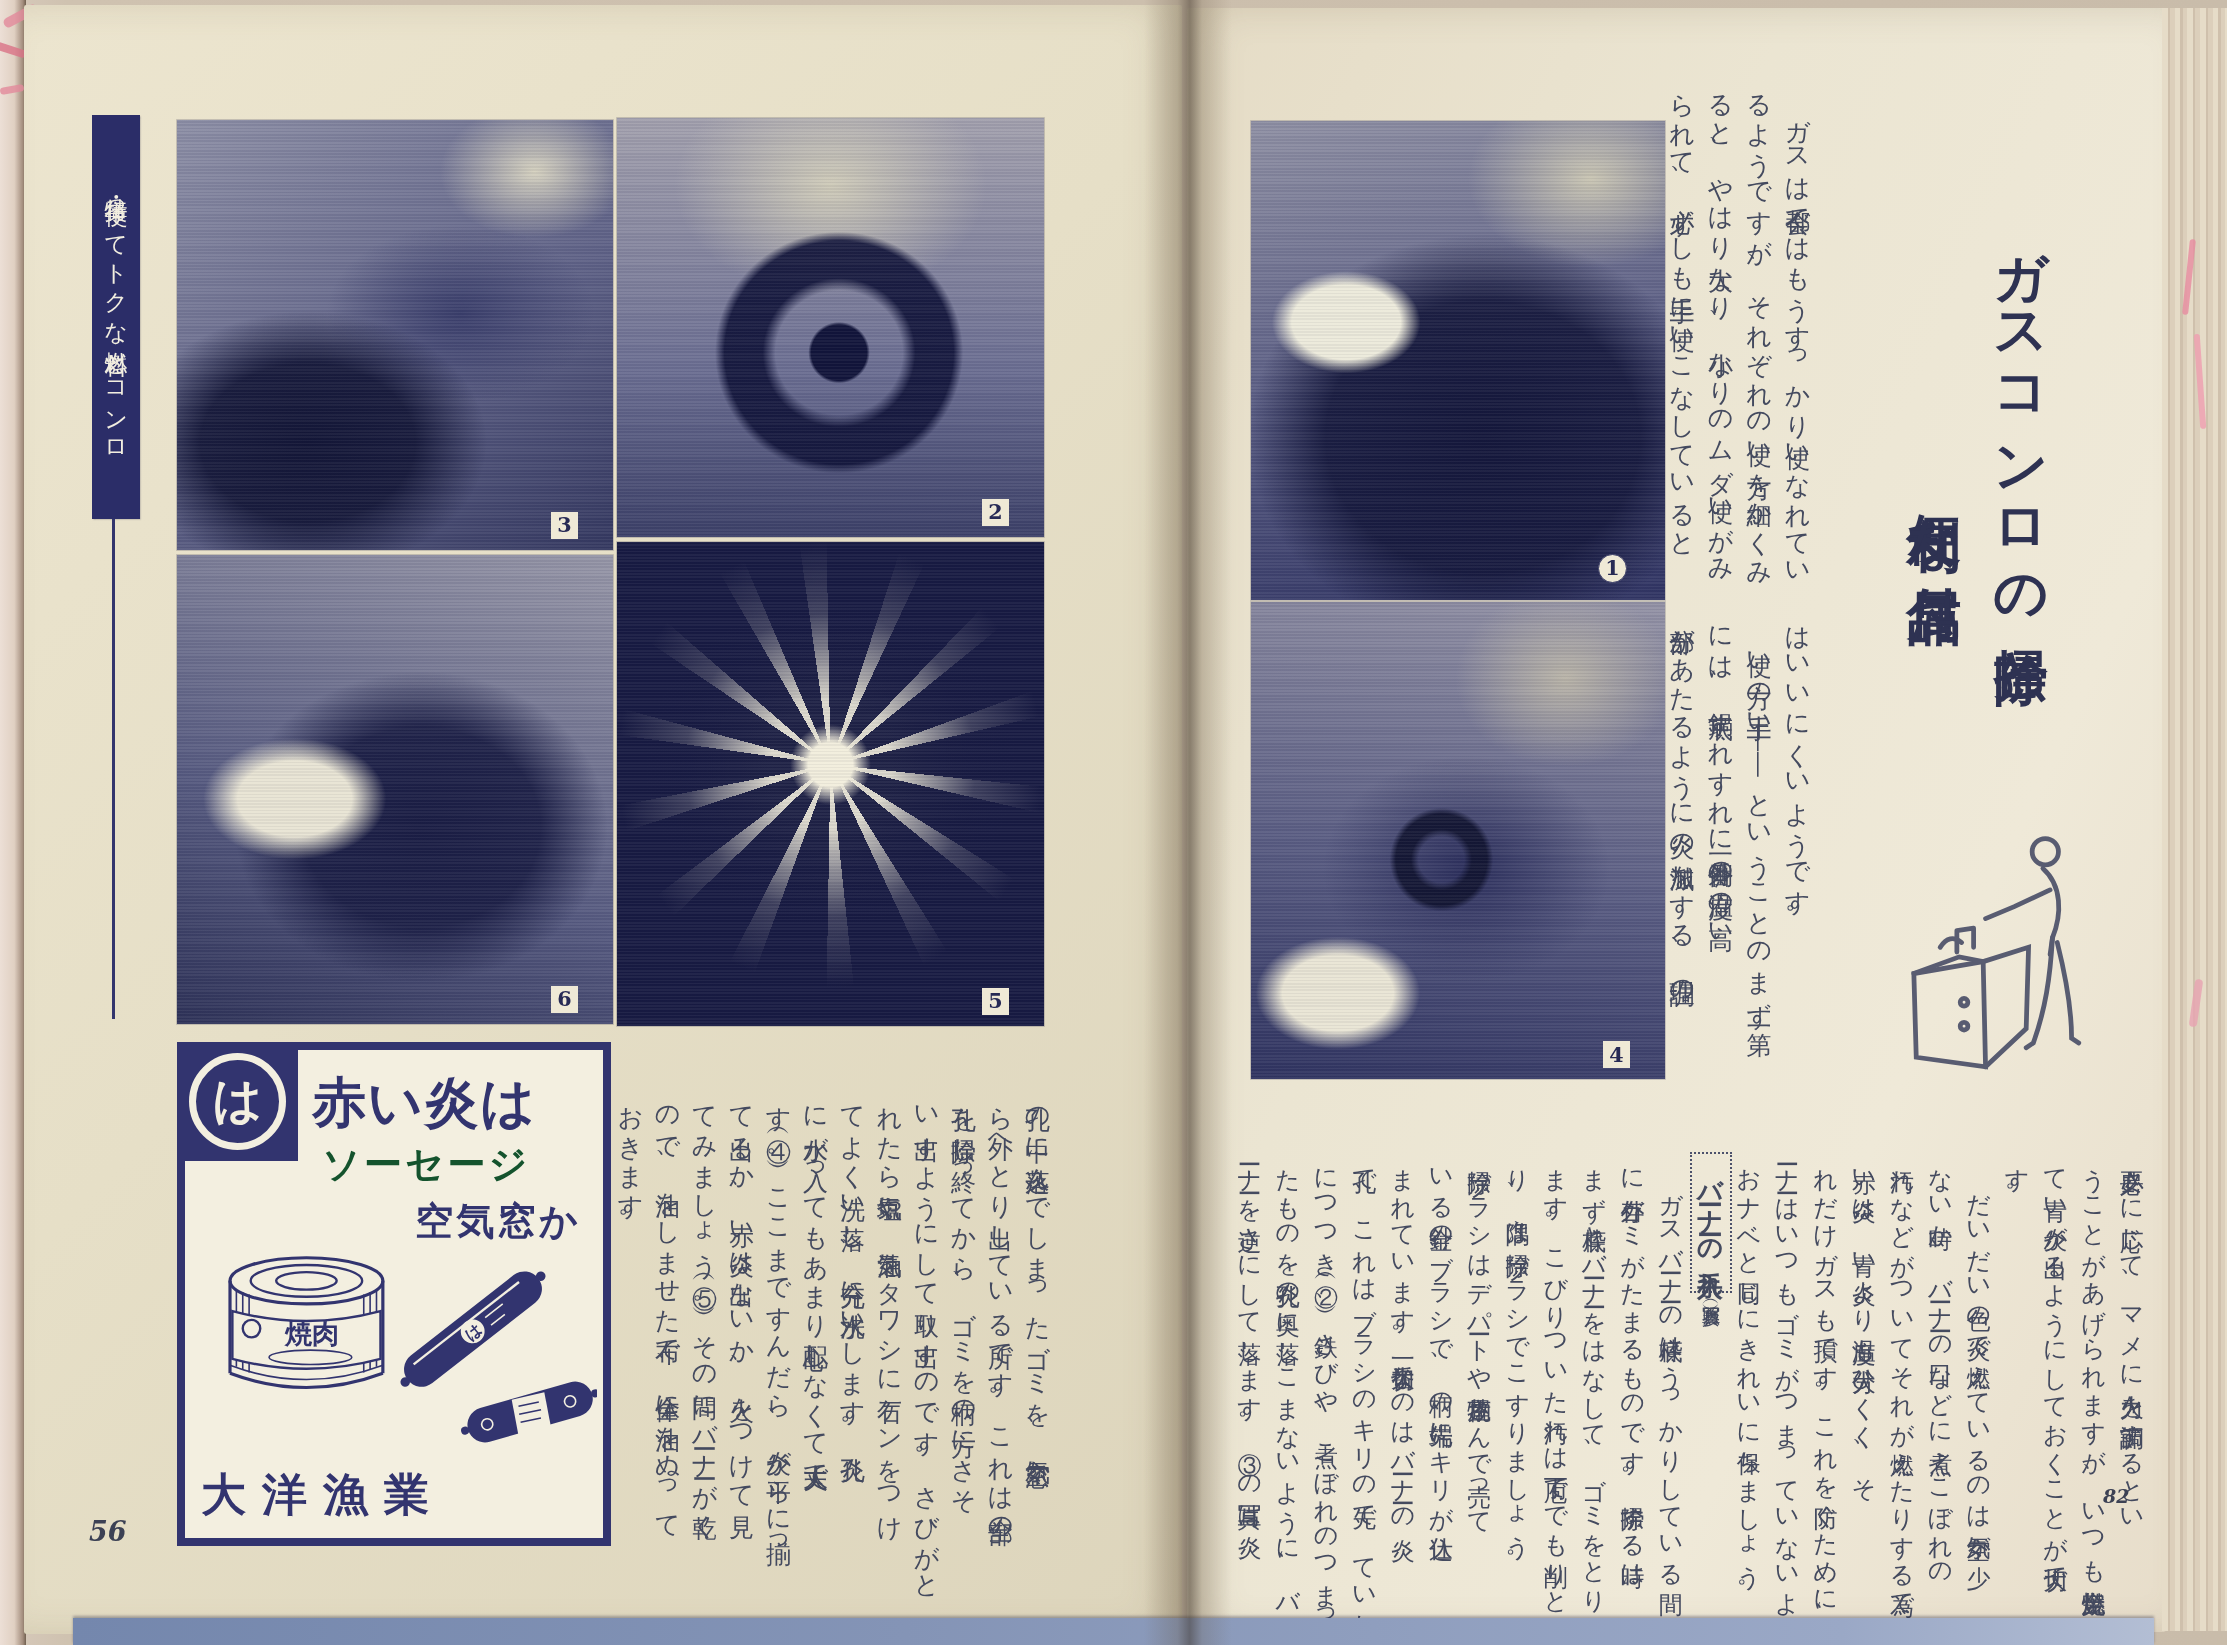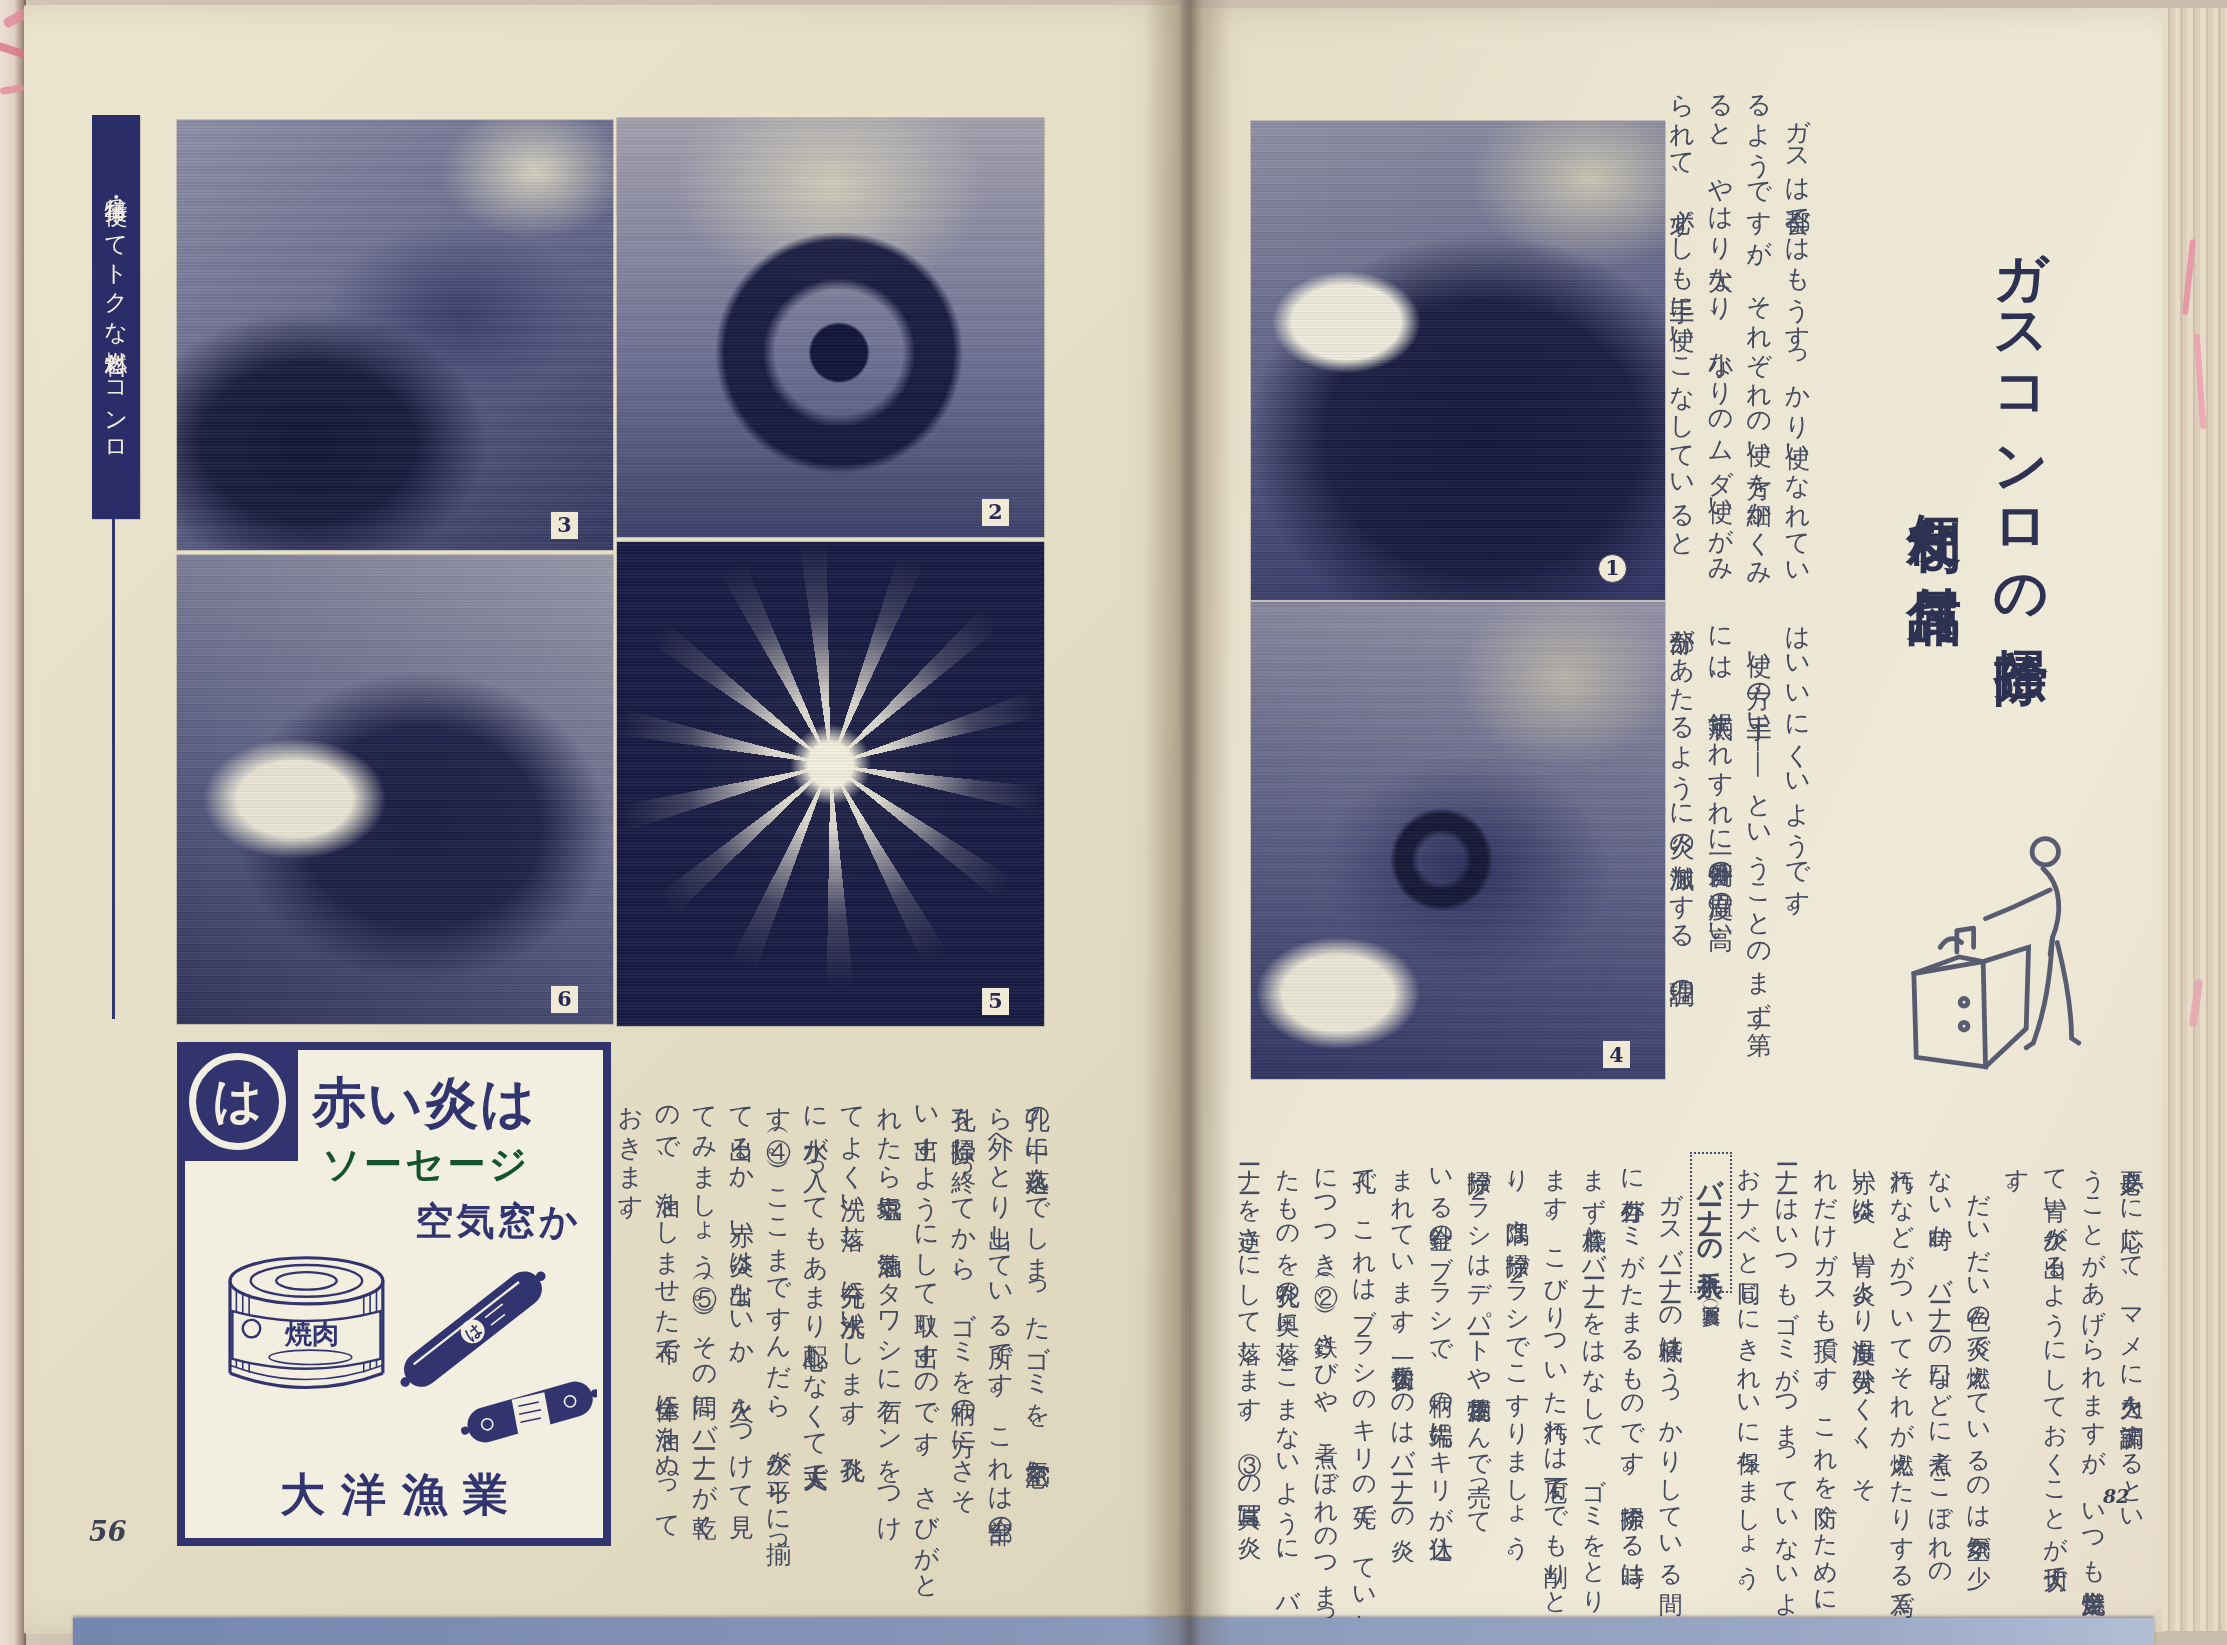--- a/index.html
+++ b/index.html
@@ -107,21 +107,21 @@
   .ad-logo-circle{width:83px;height:83px;border:7.2px solid #f3efe0;border-radius:50%;
     display:flex;align-items:center;justify-content:center;color:#f3efe0;
     font:700 49px "DejaVu Sans","Liberation Sans",sans-serif;}
   .ad-headline{position:absolute;left:127px;top:17.5px;color:#32346f;white-space:nowrap;
     font:800 54px "DejaVu Sans","Liberation Sans",sans-serif;letter-spacing:1.6px;}
   .ad-line1{position:absolute;left:137px;top:89px;color:#14532d;
     font:800 38px "DejaVu Sans","Liberation Sans",sans-serif;letter-spacing:3.2px;}
   .ad-line2{position:absolute;right:22px;top:146px;color:#32346f;
     font:800 38px "DejaVu Sans","Liberation Sans",sans-serif;letter-spacing:3.2px;}
   .ad-art{position:absolute;left:6.4px;top:191px;width:406px;height:223px;}
-  .ad-company{position:absolute;left:0;right:0;bottom:12.7px;text-align:center;color:#32346f;
+  .ad-company{position:absolute;left:0;right:0;bottom:12.7px;text-align:left;color:#32346f;
     font:800 45px "DejaVu Sans","Liberation Sans",sans-serif;letter-spacing:16px;text-indent:16px;margin-top:27px;}
 
   
   .pagenum{position:absolute;color:#3c4154;font:italic 600 27px "DejaVu Serif",serif;}
   .pn-left{left:65px;top:1511px;}
   .pn-right{left:916px;top:1477px;font-size:19px;}
   .sketch{position:absolute;left:691px;top:815px;width:239px;height:251px;}
 </style>
 </head>
 <body>

